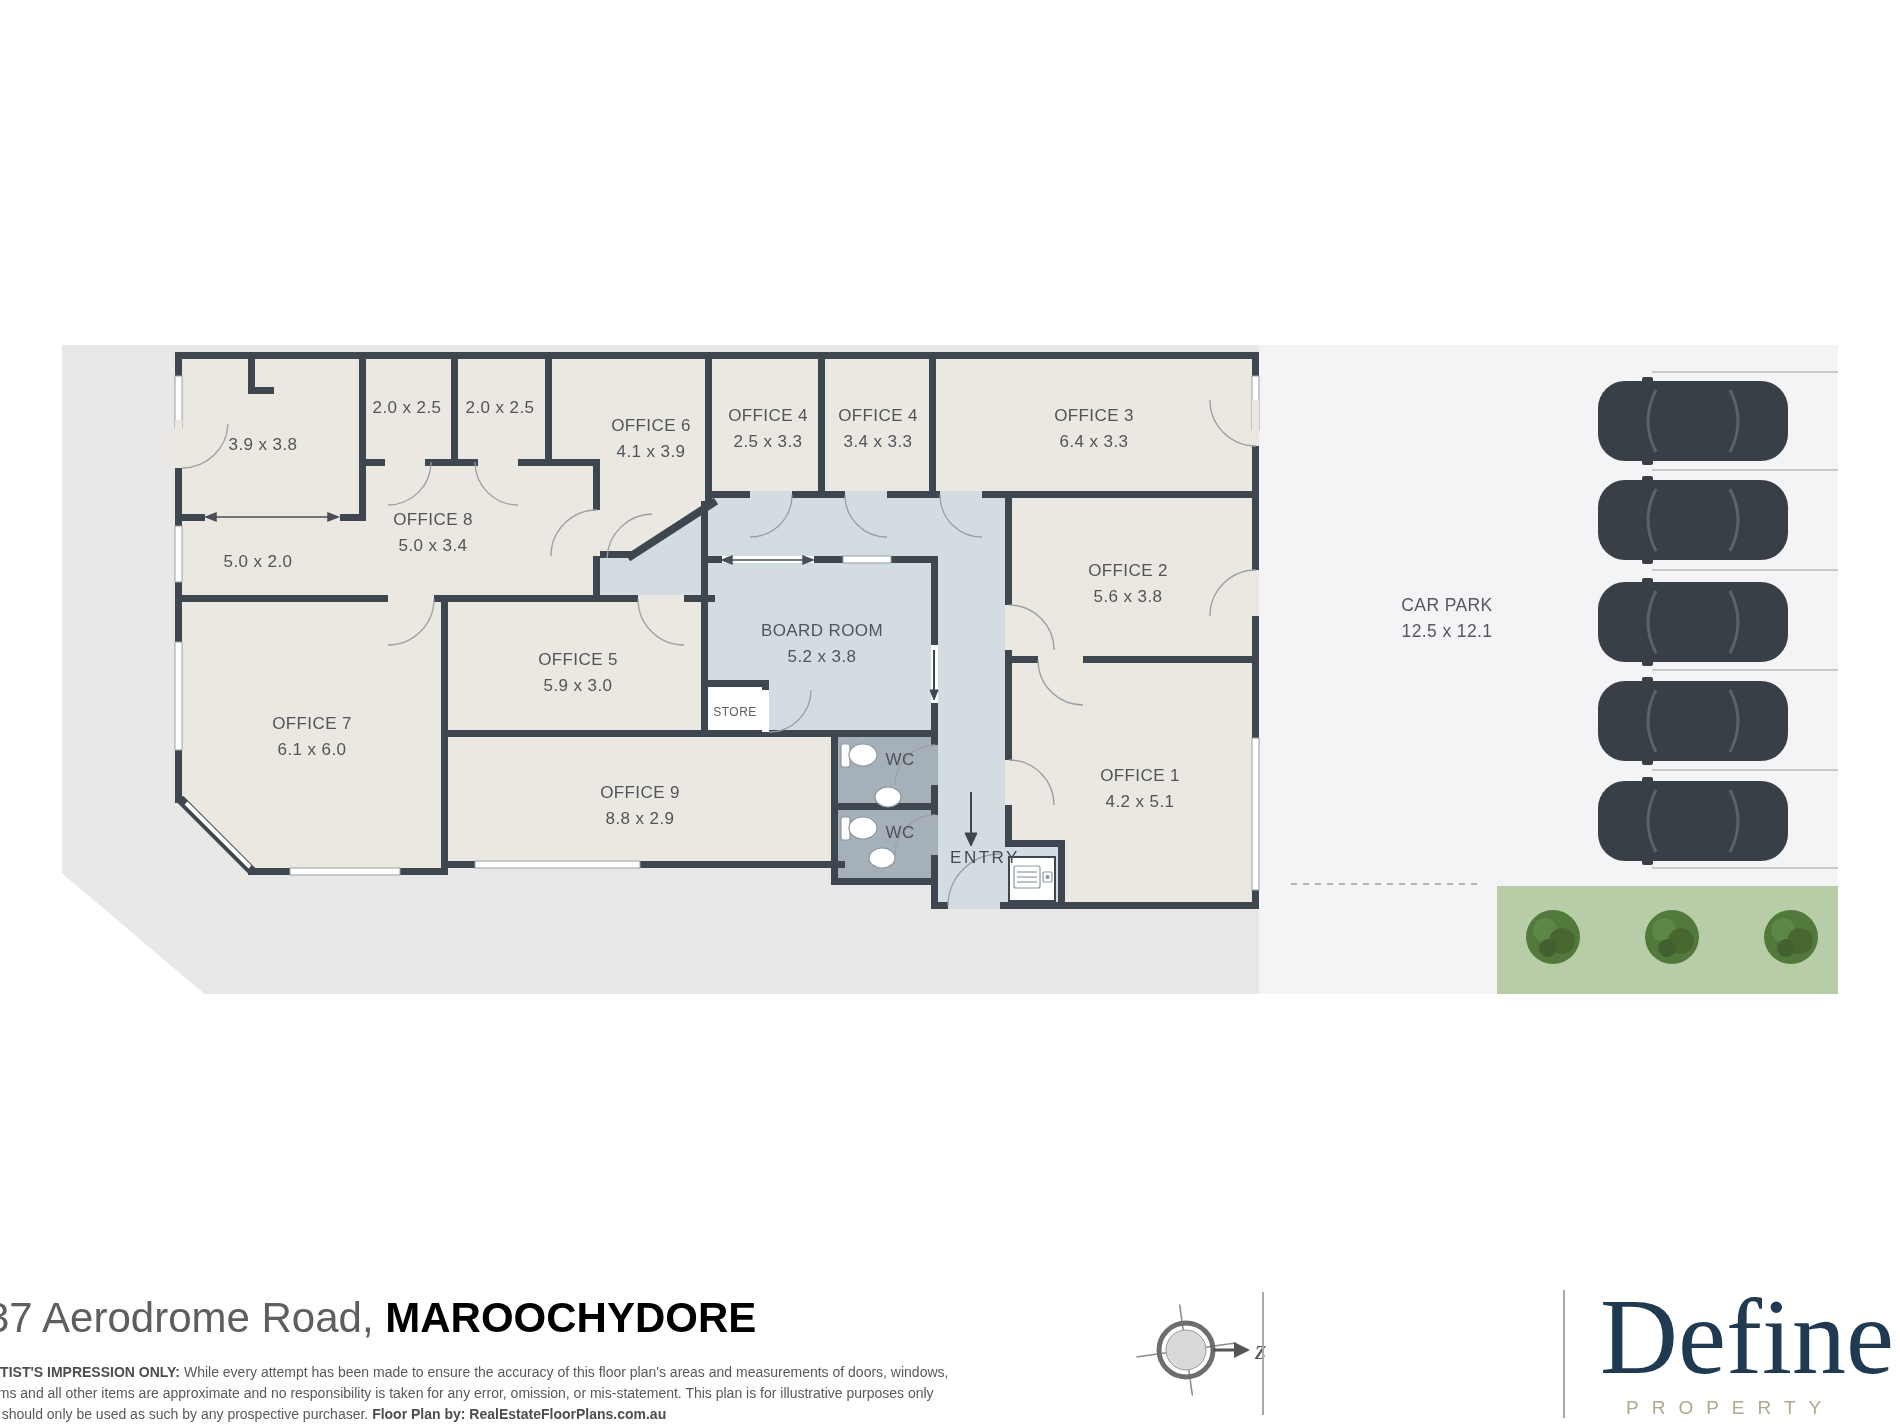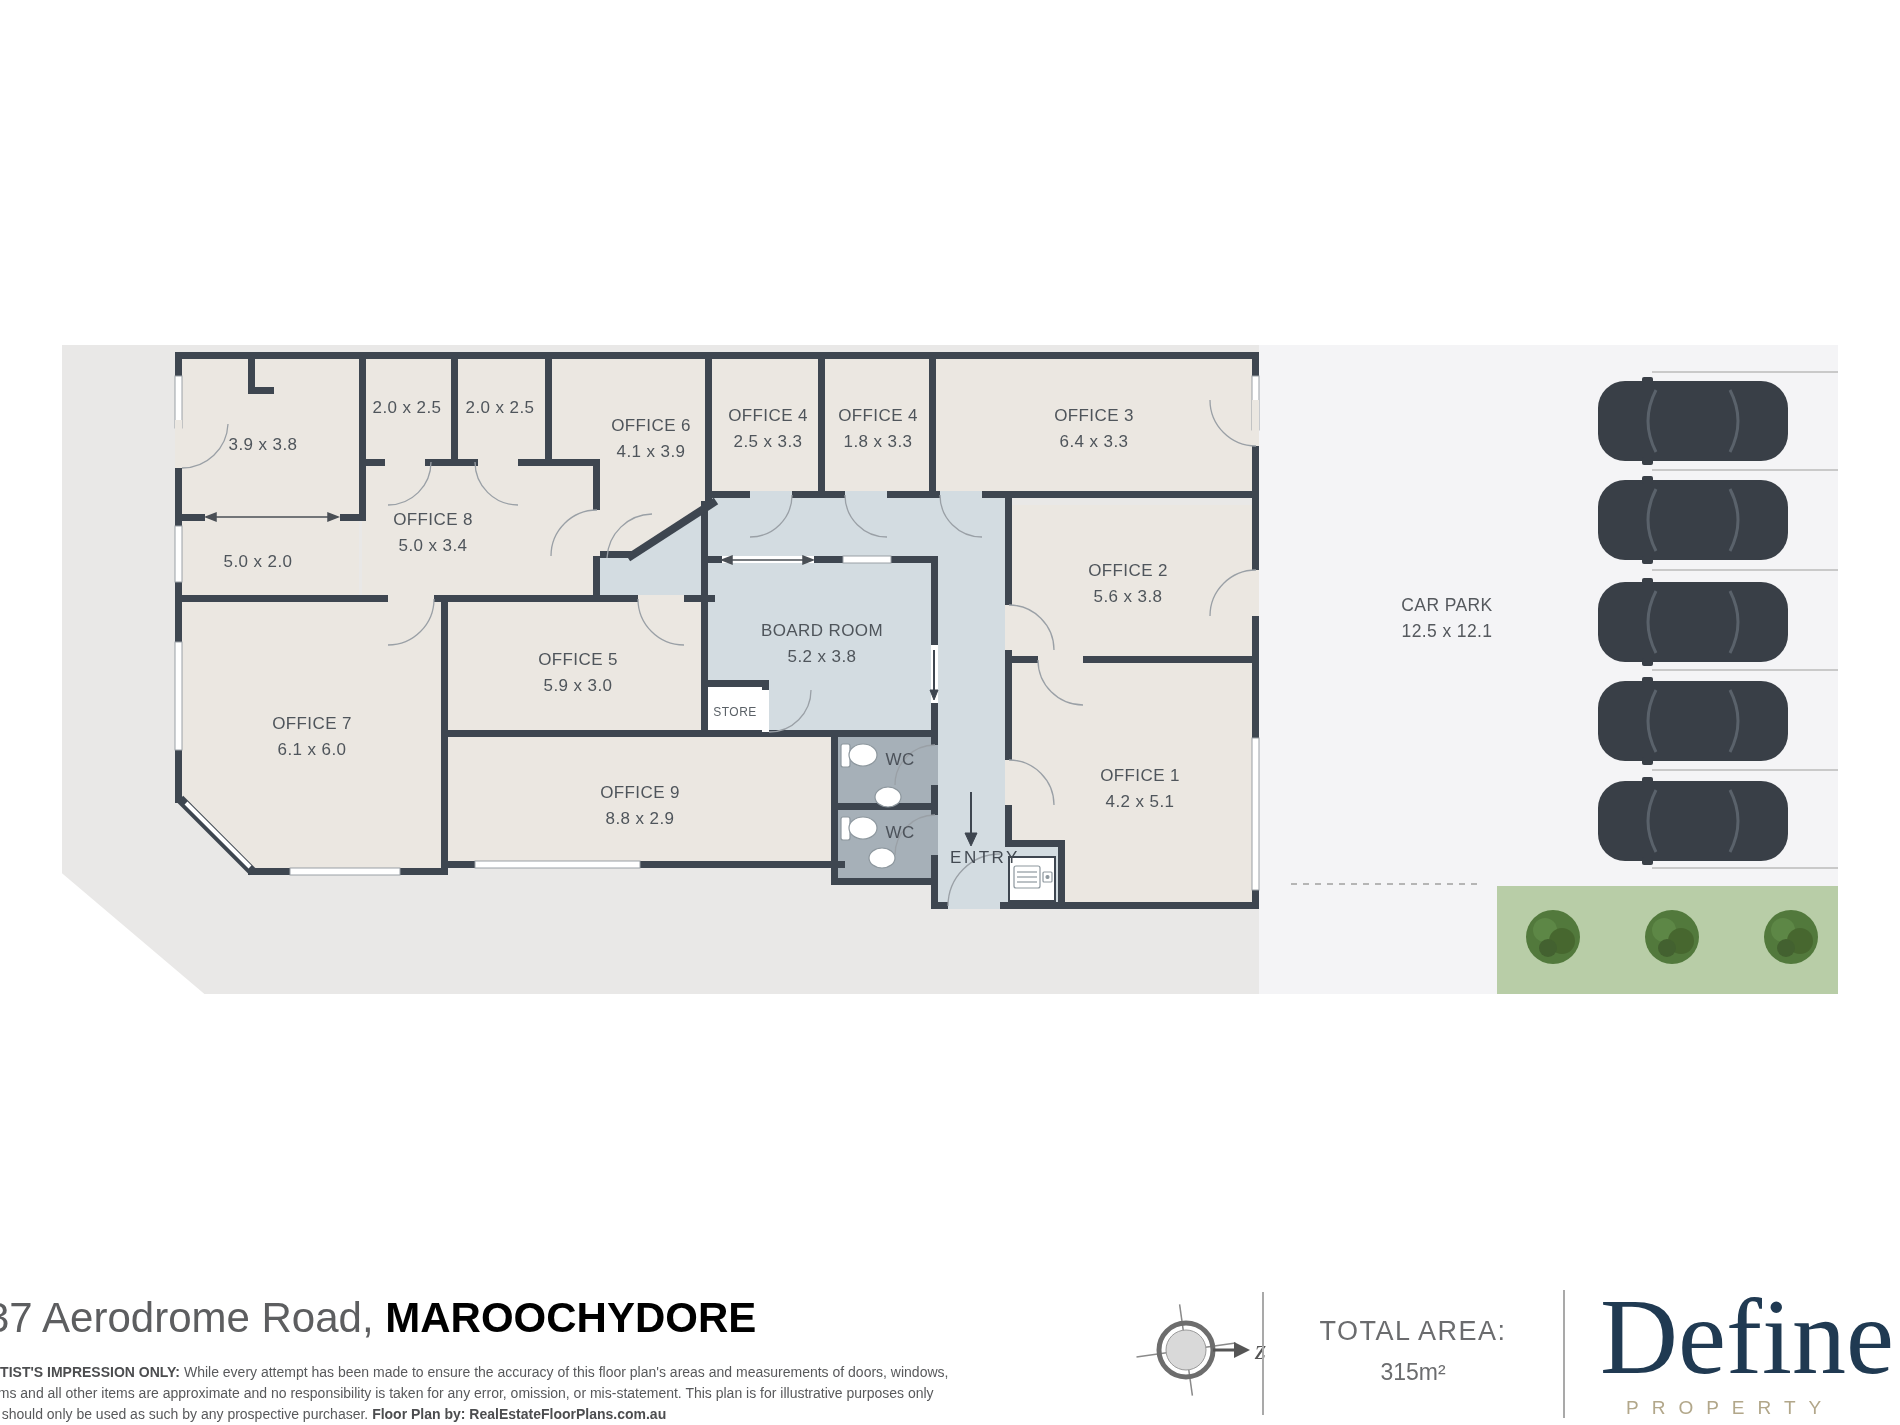--- a/index.html
+++ b/index.html
@@ -285,21 +285,21 @@
   <div class="rlabel" style="left:651px;top:438px;">
       <span class="nm">OFFICE 6</span>
       <span class="dm">4.1 x 3.9</span>
     </div>
   <div class="rlabel" style="left:768px;top:428px;">
       <span class="nm">OFFICE 4</span>
       <span class="dm">2.5 x 3.3</span>
     </div>
   <div class="rlabel" style="left:878px;top:428px;">
       <span class="nm">OFFICE 4</span>
-      <span class="dm">1.8 x 3.3</span>
+      <span class="dm">3.4 x 3.3</span>
     </div>
   <div class="rlabel" style="left:1094px;top:428px;">
       <span class="nm">OFFICE 3</span>
       <span class="dm">6.4 x 3.3</span>
     </div>
   <div class="rlabel" style="left:433px;top:532px;">
       <span class="nm">OFFICE 8</span>
       <span class="dm">5.0 x 3.4</span>
     </div>
   <div class="rlabel" style="left:258px;top:562px;">
@@ -363,24 +363,20 @@
     </g>
     <circle cx="58" cy="48" r="27" fill="none" stroke="#6d6d6d" stroke-width="5"></circle>
     <circle cx="58" cy="48" r="20" fill="#d9d9d9" stroke="#9a9a9a" stroke-width="1"></circle>
     <line x1="85" y1="48" x2="106" y2="48" stroke="#555555" stroke-width="3"></line>
     <polygon points="106,40 122,48 106,56" fill="#555555"></polygon>
     <text x="127" y="57" font-family="Liberation Serif, serif" font-style="italic" font-size="28" fill="#555555">z</text>
   </svg>
 
   <div class="vdiv" style="left:1262px;top:1292px;height:123px;"></div>
 
-  <div class="totalarea">
-    <div class="ta-label">TOTAL AREA:</div>
-    <div class="ta-value">315m²</div>
-  </div>
 
   <div class="vdiv" style="left:1563px;top:1290px;height:128px;"></div>
 
   <div class="brand">
     <div class="bn">Define</div>
     <div class="bp">PROPERTY</div>
   </div>
 
 </div>
 

